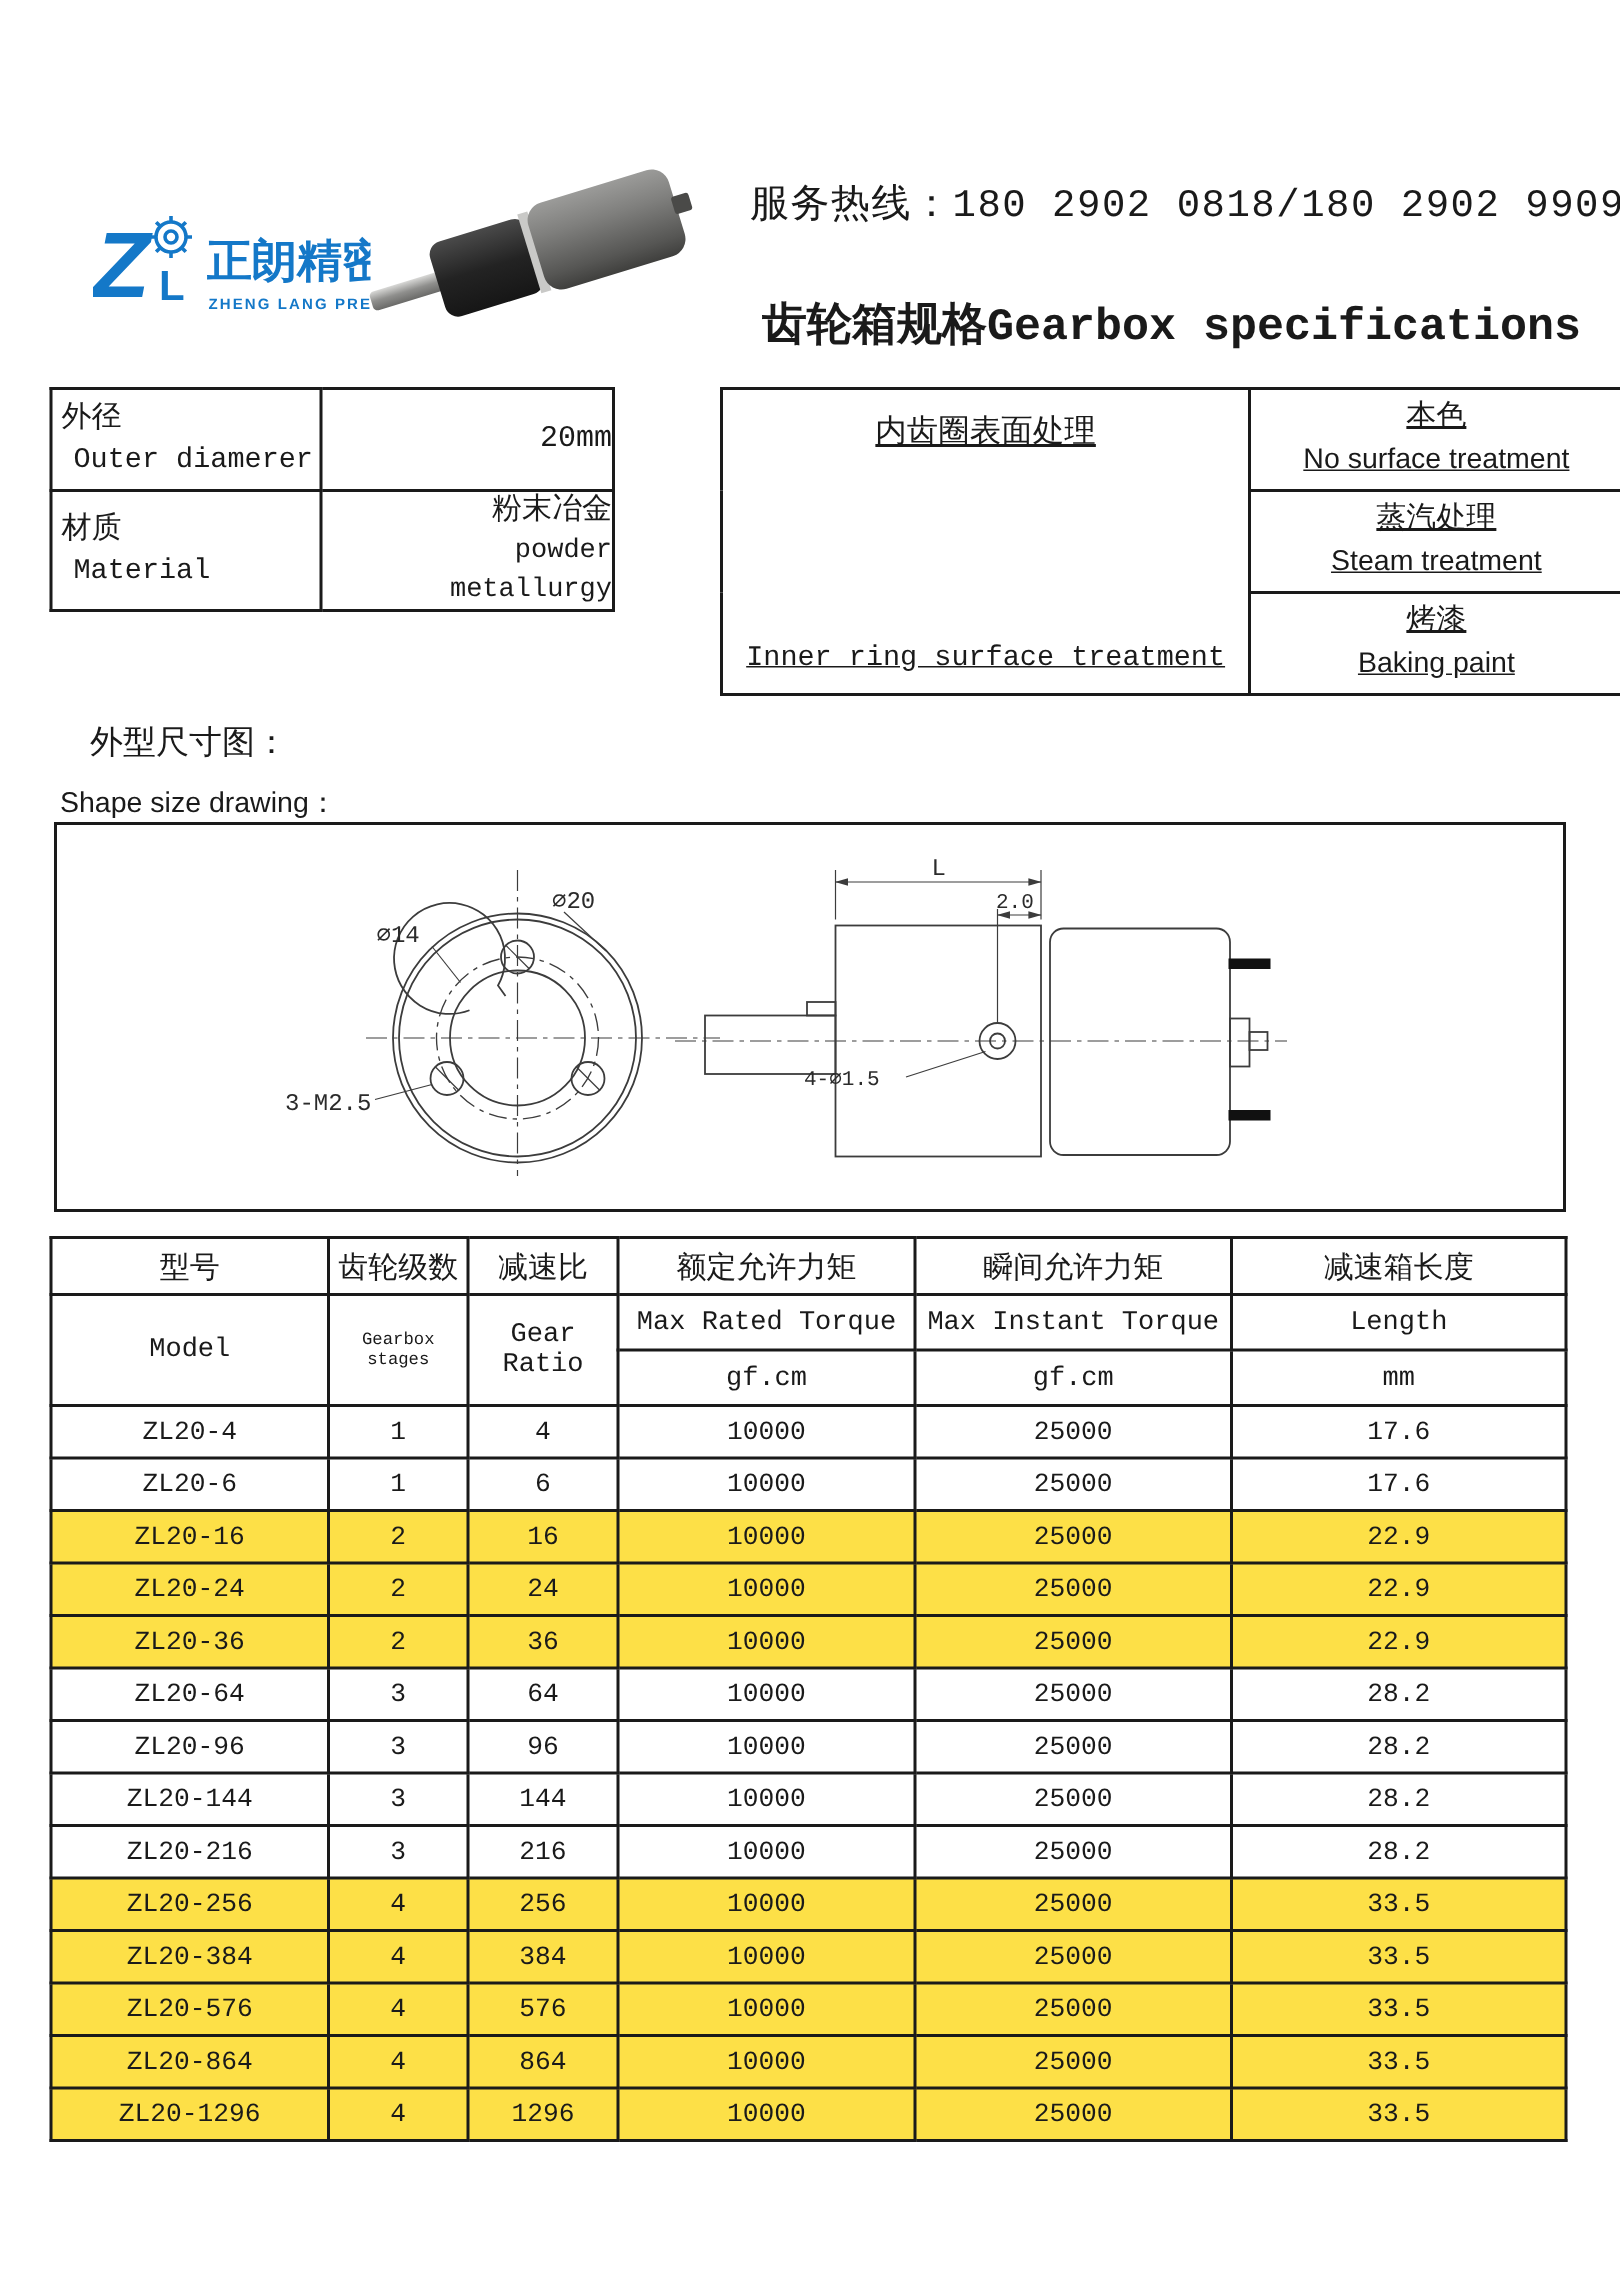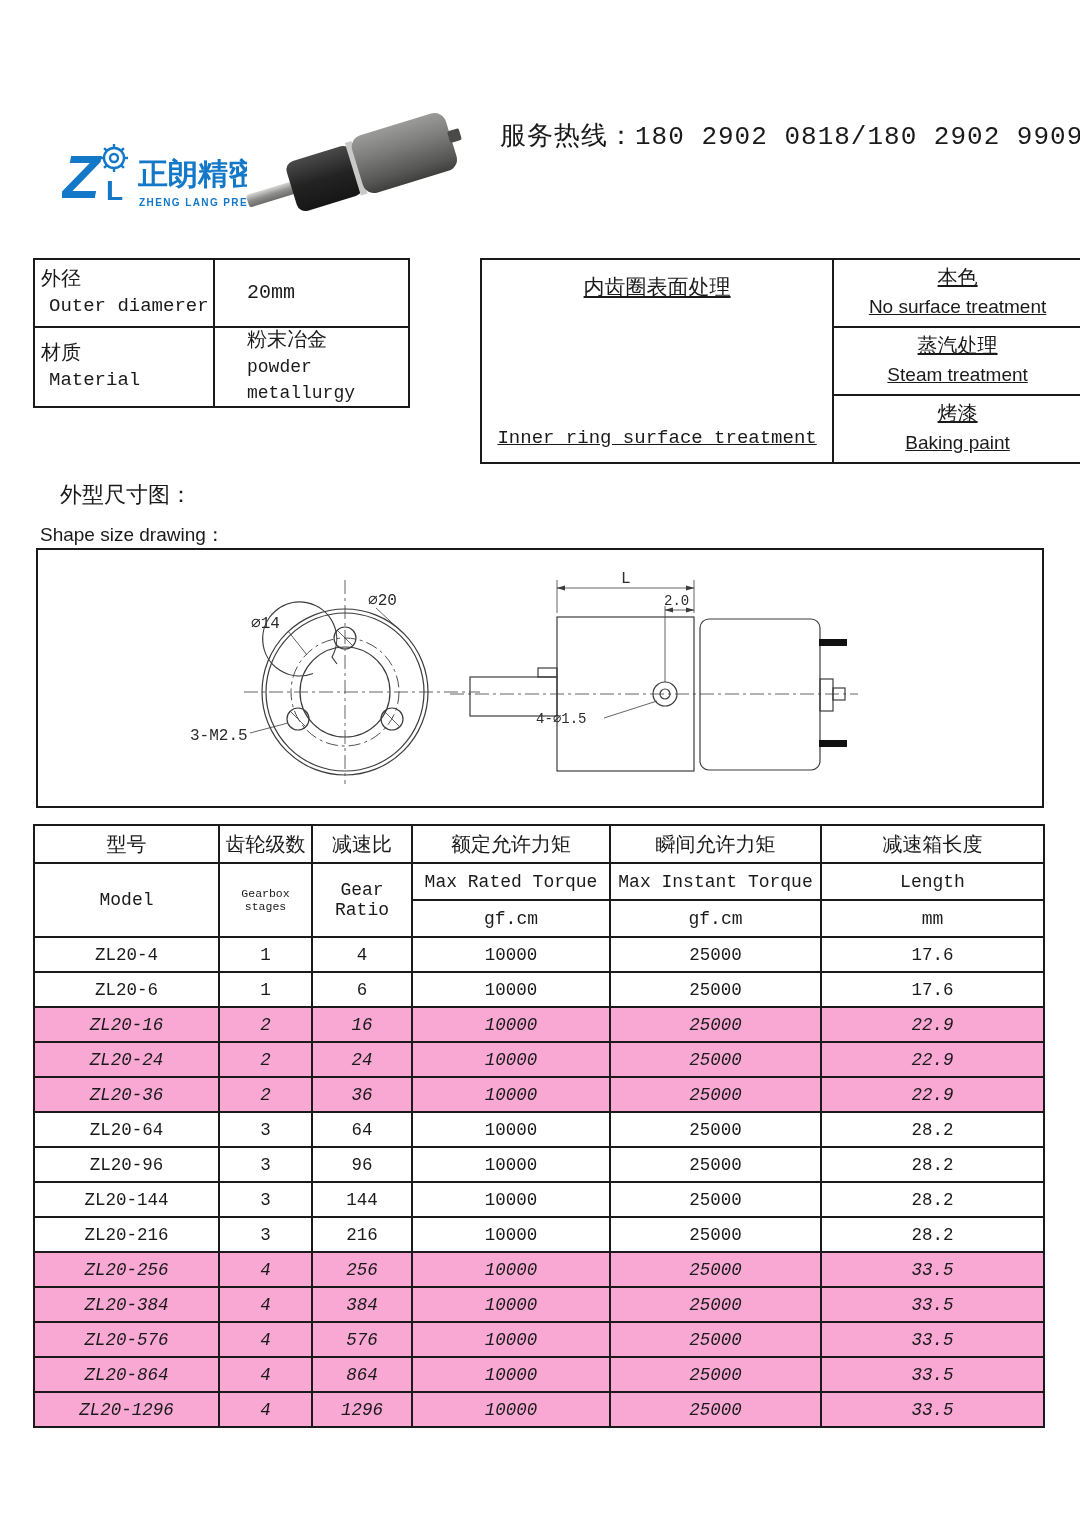--- a/index.html
+++ b/index.html
@@ -11,21 +11,21 @@
   .hotline{left:500px;top:118px;font-size:26px;letter-spacing:1px;white-space:nowrap;}
   .doc-title{left:508px;top:196px;font-size:30px;font-weight:bold;white-space:nowrap;}
 
   
   table{border-collapse:collapse;}
   td,th{border:2px solid #1a1a1a;padding:0;}
   .ltable{left:33px;top:258px;width:377px;table-layout:fixed;}
   .ltable td{height:66px;vertical-align:middle;}
   .ltable .lab{padding-left:6px;font-size:20px;line-height:26px;}
   .ltable .lab .en{padding-left:8px;font-size:19px;}
-  .ltable .val{text-align:left;font-size:20px;line-height:26px;padding-left:32px;}
+  .ltable .val{text-align:right;font-size:20px;line-height:26px;padding-left:32px;}
   .ltable .val .en{font-size:18px;}
 
   .rtable{left:480px;top:258px;width:603px;table-layout:fixed;text-decoration:underline;}
   .rtable td{vertical-align:middle;text-align:center;}
   .rtable .merged{height:200px;}
   .rtable .merged .inner{display:flex;flex-direction:column;justify-content:space-between;
         height:176px;padding:12px 0;}
   .rtable .merged .cn{font-size:21px;}
   .rtable .merged .en{font-size:19px;}
   .rtable .opt{height:66px;font-size:20px;line-height:28px;}
@@ -37,21 +37,21 @@
   .dw-box{left:36px;top:548px;width:1008px;height:260px;border:2px solid #1a1a1a;box-sizing:border-box;}
 
   
   .spec-table{left:33px;top:824px;width:1010px;table-layout:fixed;}
   .spec-table th{font-weight:normal;text-align:center;vertical-align:middle;}
   .spec-table .h-cn th{height:36px;font-size:20px;font-family:"Liberation Sans",sans-serif;}
   .spec-table .h-en th{height:35px;font-size:18px;}
   .spec-table .h-unit th{height:35px;font-size:18px;border-radius:12px;}
   .spec-table th.small{font-size:11.5px;}
   .spec-table tbody td{height:33px;text-align:center;font-size:17.5px;vertical-align:middle;}
-  .spec-table tbody tr.hl td{background:#f9a8d4;font-style:italic;}
+  .spec-table tbody tr.hl td{background:#fde047;}
 
   .logo-svg{left:62px;top:136px;}
   .photo-svg{left:240px;top:96px;}
 </style>
 </head>
 <body>
 
 <div class="page">
 
   <svg class="abs logo-svg" width="185" height="82" viewBox="0 0 185 82">
@@ -97,20 +97,21 @@
     <g transform="rotate(-17 115 70)">
       <rect x="2" y="66" width="52" height="13" rx="3" fill="url(#shaftGrad)"></rect>
       <rect x="48" y="47" width="68" height="52" rx="9" fill="url(#capGrad)"></rect>
       <rect x="112" y="45" width="7" height="55" fill="#c9c9c7"></rect>
       <rect x="117" y="42" width="98" height="60" rx="12" fill="url(#bodyGrad)"></rect>
       <rect x="213" y="64" width="12" height="12" rx="2" fill="#4a4a48"></rect>
     </g>
   </svg>
 
   <div class="abs hotline">服务热线：180 2902 0818/180 2902 9909</div>
+  <div class="abs doc-title">齿轮箱规格Gearbox specifications</div>
 
   <table class="abs ltable">
     <colgroup>
         <col style="width:48%">
         <col style="width:52%">
       </colgroup>
     <tbody>
         <tr>
       <td class="lab">
             <div>外径</div>

